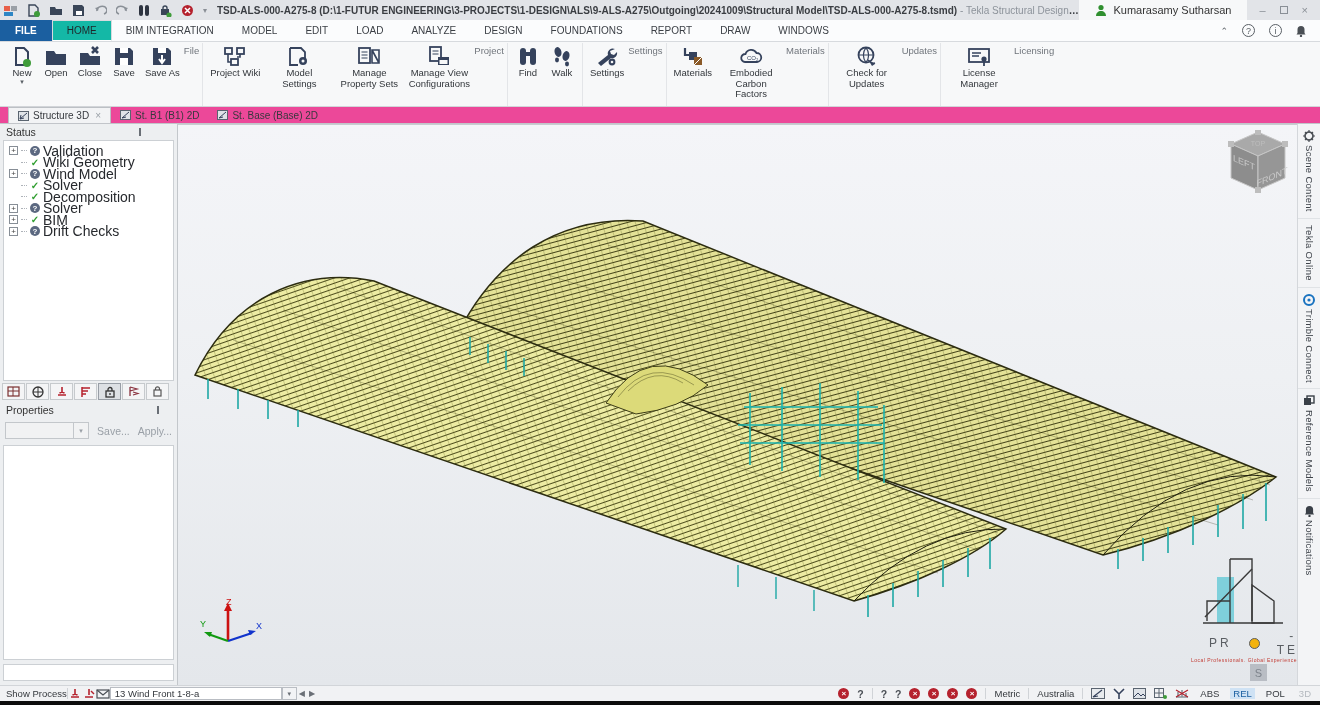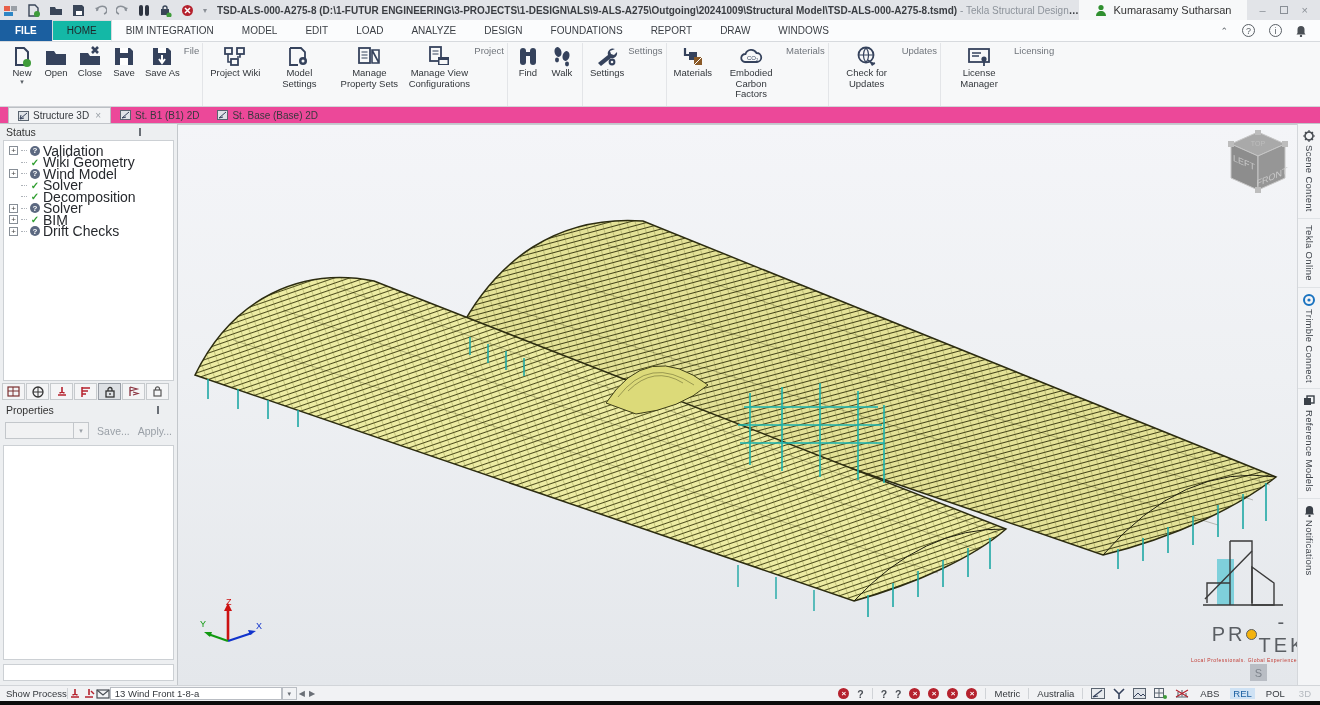--- a/index.html
+++ b/index.html
@@ -70,21 +70,21 @@
   .propbody { background:#fff; border:1px solid #ccd0d4; margin:2px 3px; flex:1; }
   .propfoot { background:#fff; border:1px solid #ccd0d4; height:17px; margin:2px 3px 4px 3px; }
 
   .viewport { flex:1; position:relative; overflow:hidden;
     background:linear-gradient(180deg,#f4f5f8 0%,#eef0f3 45%,#e4e7eb 100%); border-top:1px solid #c9ccd0; }
   .scene { position:absolute; inset:0; }
 
   .viewcube { position:absolute; top:5px; right:8px; }
   .triad { position:absolute; left:22px; bottom:36px; }
   .protek { position:absolute; right:6px; bottom:22px; width:100px; text-align:center; }
-  .protek .logo-line { display:flex; align-items:center; justify-content:center; gap:1px; font-size:20px; letter-spacing:3px; color:#5a5e63; margin-top:-2px;margin-left:36px; }
+  .protek .logo-line { display:flex; align-items:center; justify-content:center; gap:17px; font-size:12px; letter-spacing:3px; color:#5a5e63; margin-top:-2px;margin-left:36px; }
   .protek .dot { width:11px; height:11px; border:1.5px solid #5a5e63; border-radius:50%; background:#f4b30e; flex:none; }
   .protek .tagline { font-size:5px; color:#c23a32; letter-spacing:0.5px; white-space:nowrap; }
   .sbadge { position:absolute; right:30px; bottom:4px; width:17px; height:17px; background:#b9bdc4; color:#7e848c; font-size:11px; display:flex; align-items:center; justify-content:center; }
 
   .rightbar { width:23px; background:#f3f4f6; border-left:1px solid #d4d7db; display:flex; flex-direction:column; align-items:center; font-size:9.5px; color:#3e434a; }
   .rbitem { display:flex; flex-direction:column; align-items:center; gap:3px; padding:6px 0; border-bottom:1px solid #e0e3e6; width:100%; }
   .rbitem .vtxt { writing-mode:vertical-rl; white-space:nowrap; letter-spacing:0.3px; }
   .rbitem svg { flex:none; }
 
   

